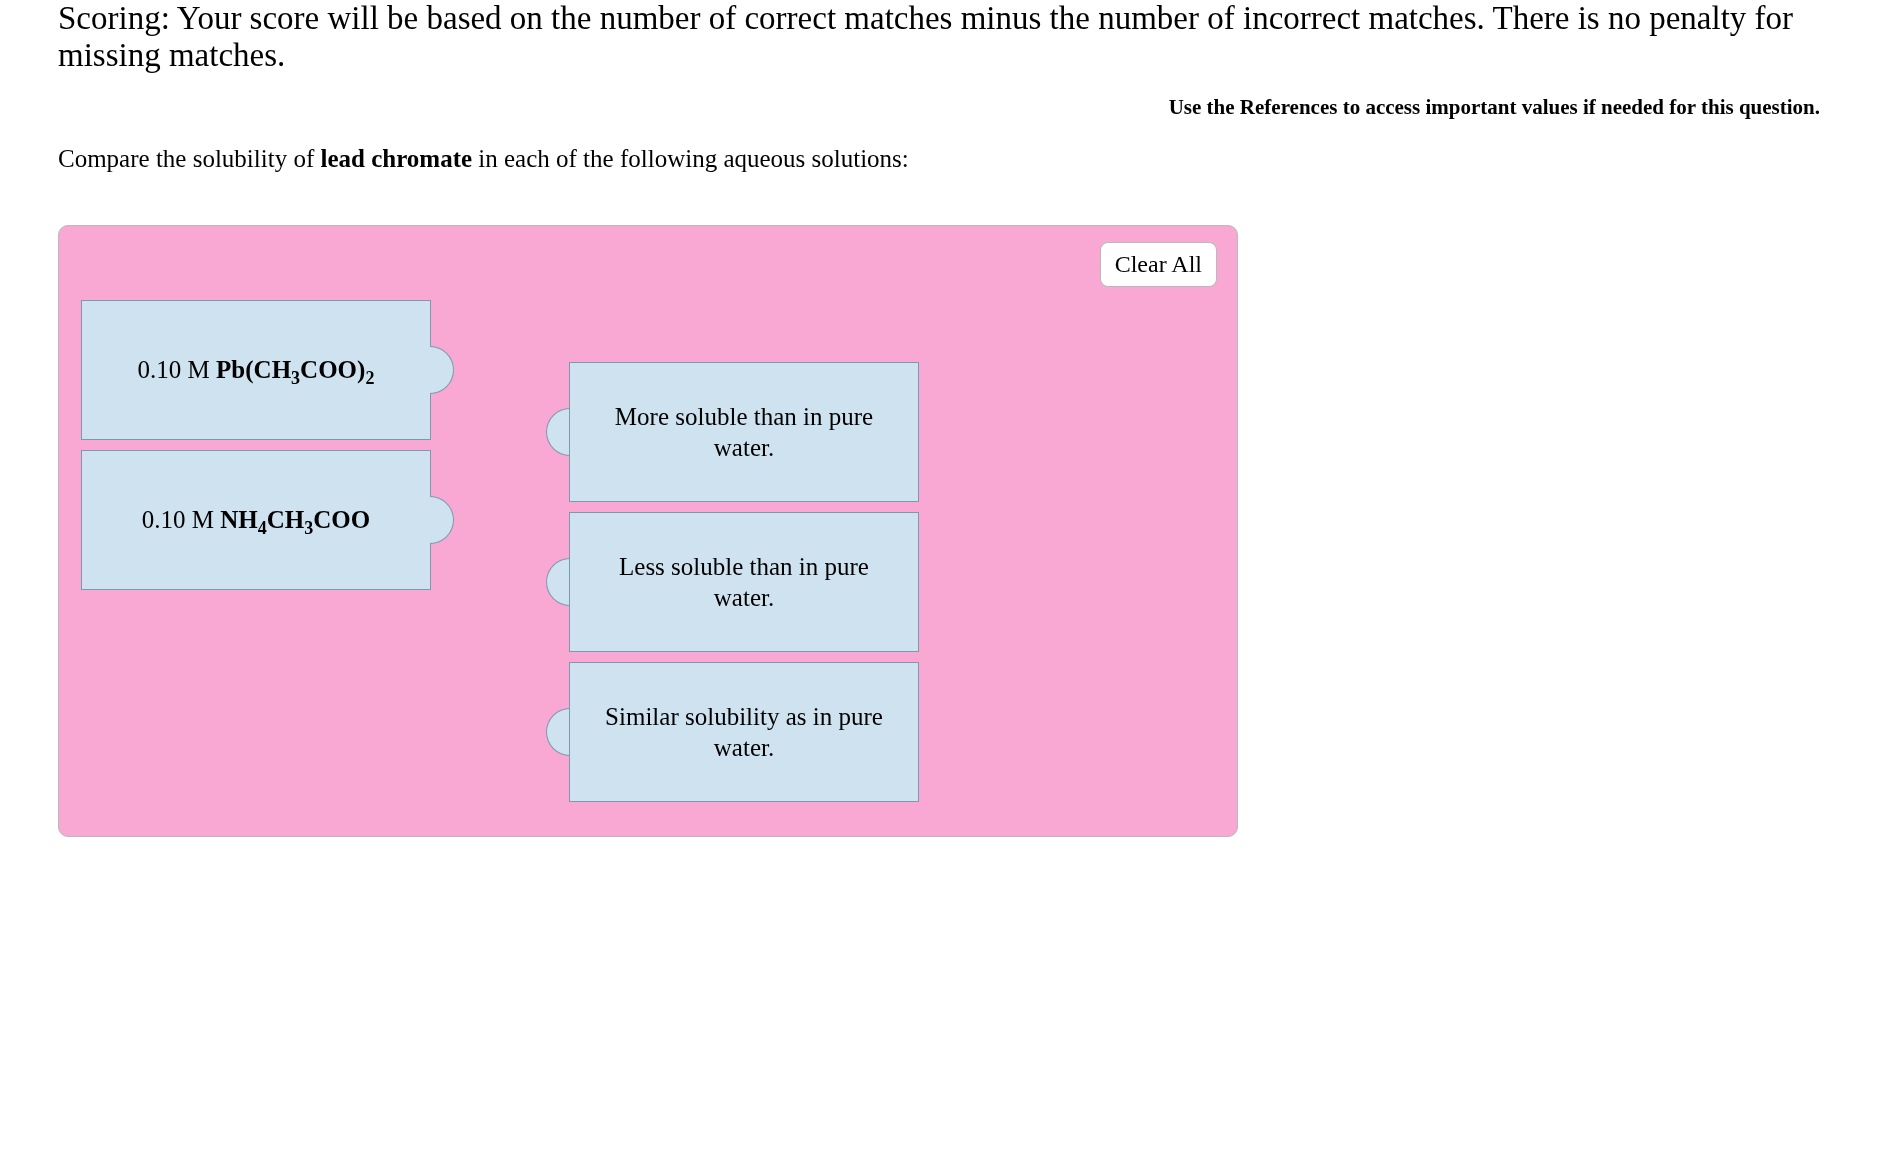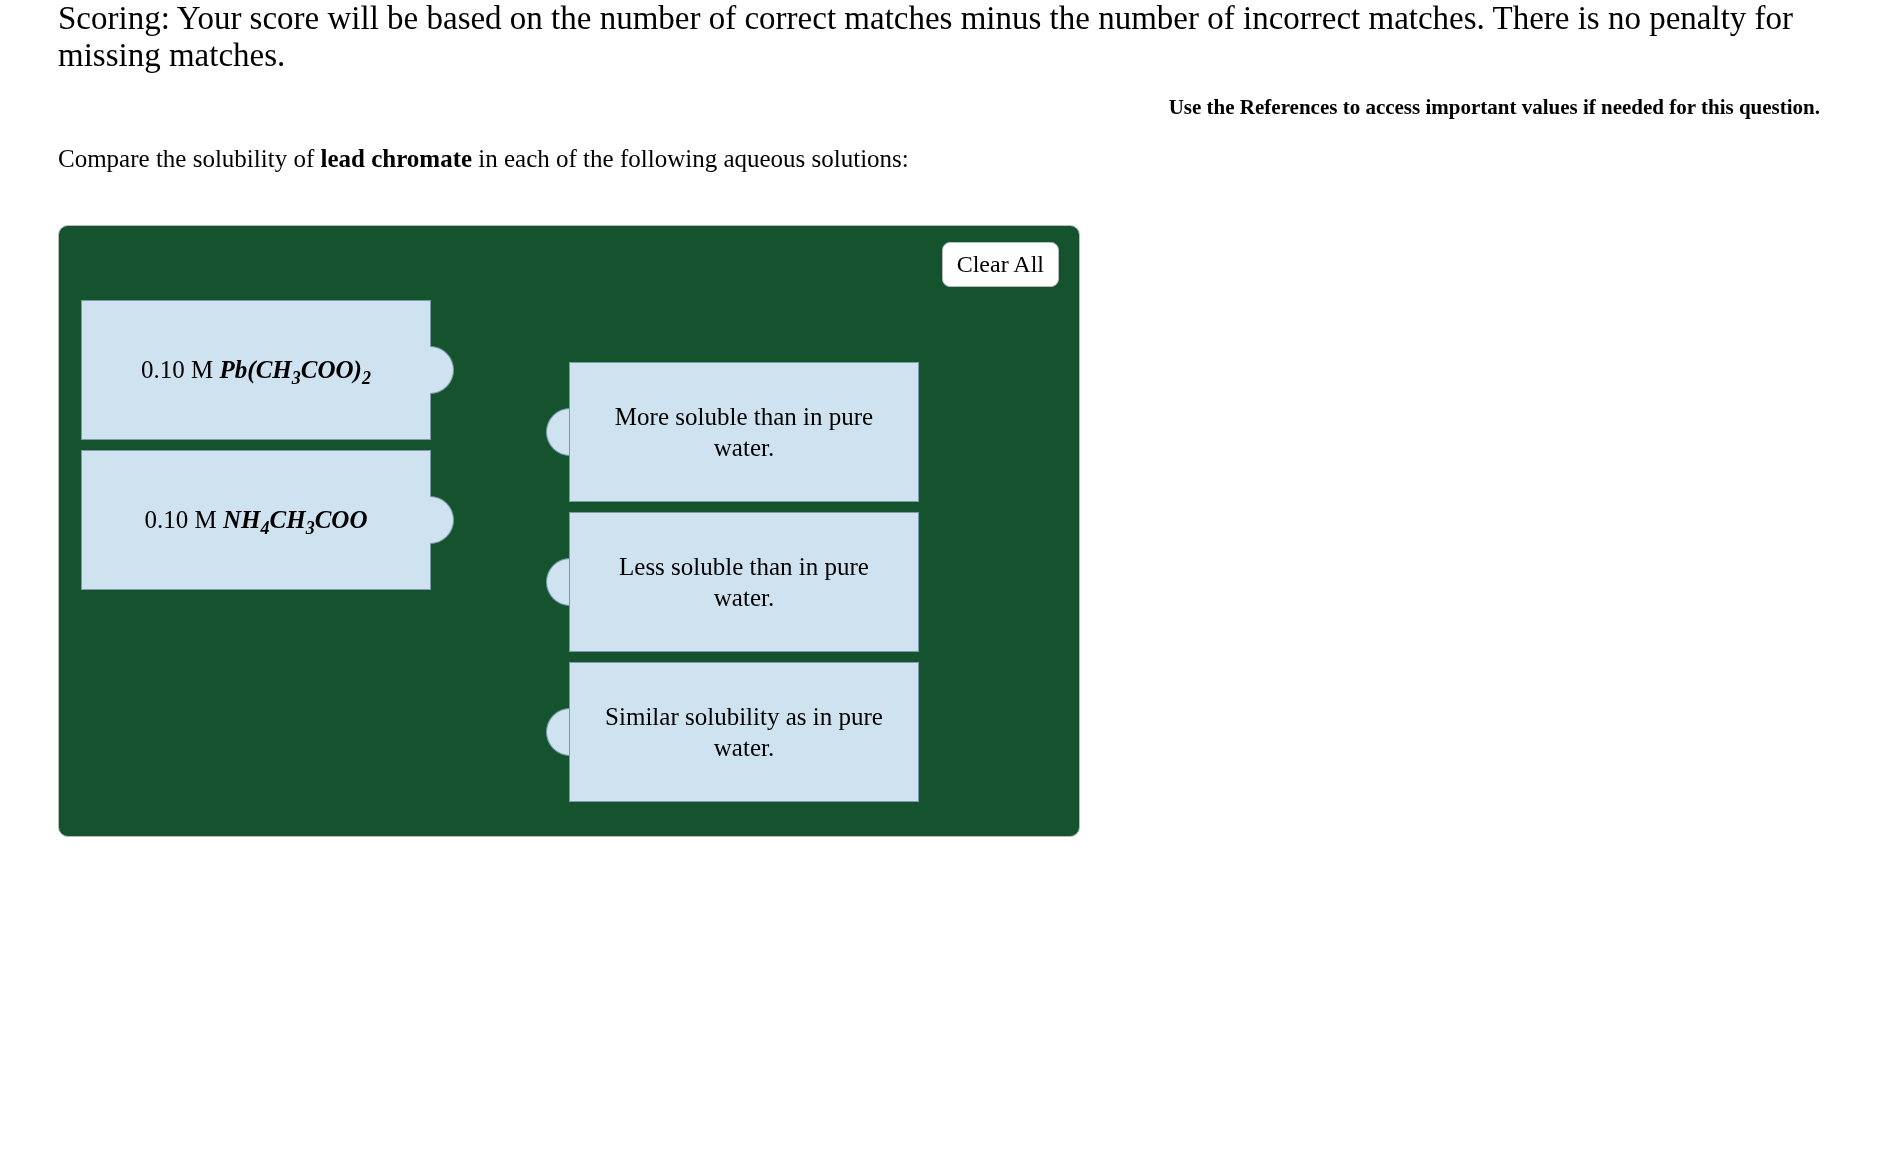--- a/index.html
+++ b/index.html
@@ -25,24 +25,24 @@
     font-weight: bold;
     font-size: 21px;
     margin-bottom: 24px;
   }
   .prompt {
     font-size: 25px;
     margin-bottom: 52px;
   }
   .prompt b { font-weight: bold; }
   .panel {
-    width: 1022px;
+    width: 1180px;
     border: 1px solid #b9b9b9;
     border-radius: 10px;
-    background: #14532d;
+    background: #f9a8d4;
     position: relative;
     padding: 18px 22px 34px 22px;
   }
   .clear-all {
     position: absolute;
     top: 16px;
     right: 20px;
     background: #fff;
     border: 1px solid #b9b9b9;
     border-radius: 8px;
@@ -83,21 +83,21 @@
     justify-content: center;
     text-align: center;
     padding: 8px 16px;
     font-size: 25px;
   }
   .drag-card.target {
     width: 350px;
     height: 140px;
   }
   .drag-content { line-height: 1.25; }
-  .drag-content b { font-weight: bold; font-style: italic; }
+  .drag-content b { font-weight: bold; }
   sub { font-size: 0.72em; vertical-align: sub; line-height: 0; }
   .tab {
     width: 24px;
     height: 48px;
     background: #cfe2f0;
     border: 1px solid #7b9ab0;
   }
   .tab-right {
     border-left: none;
     border-top-right-radius: 24px;

